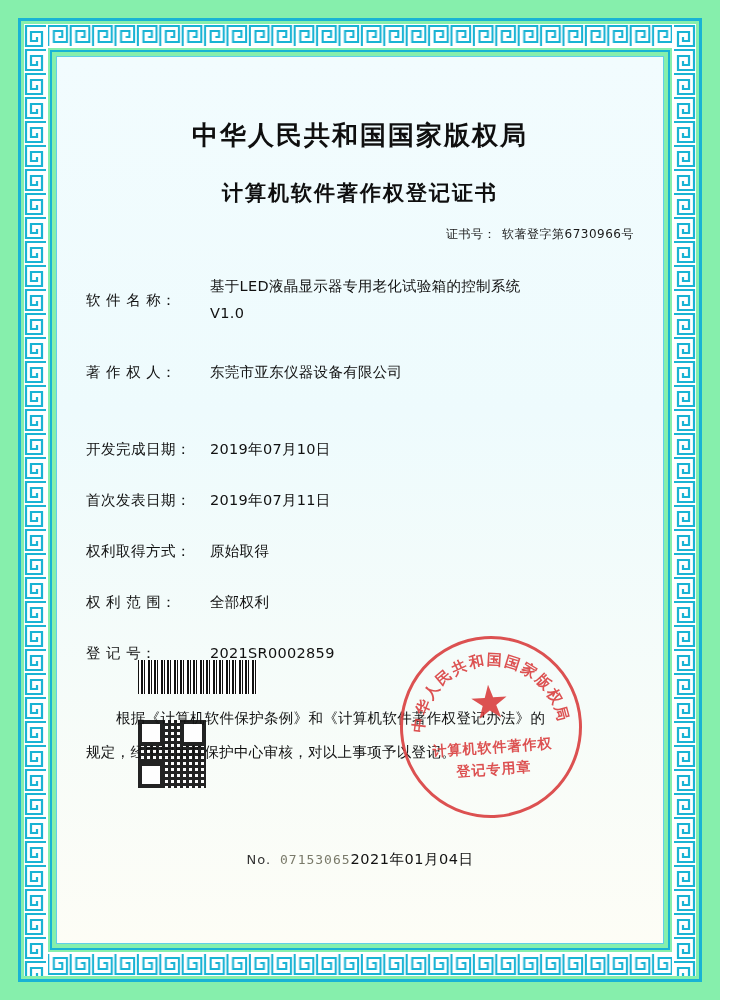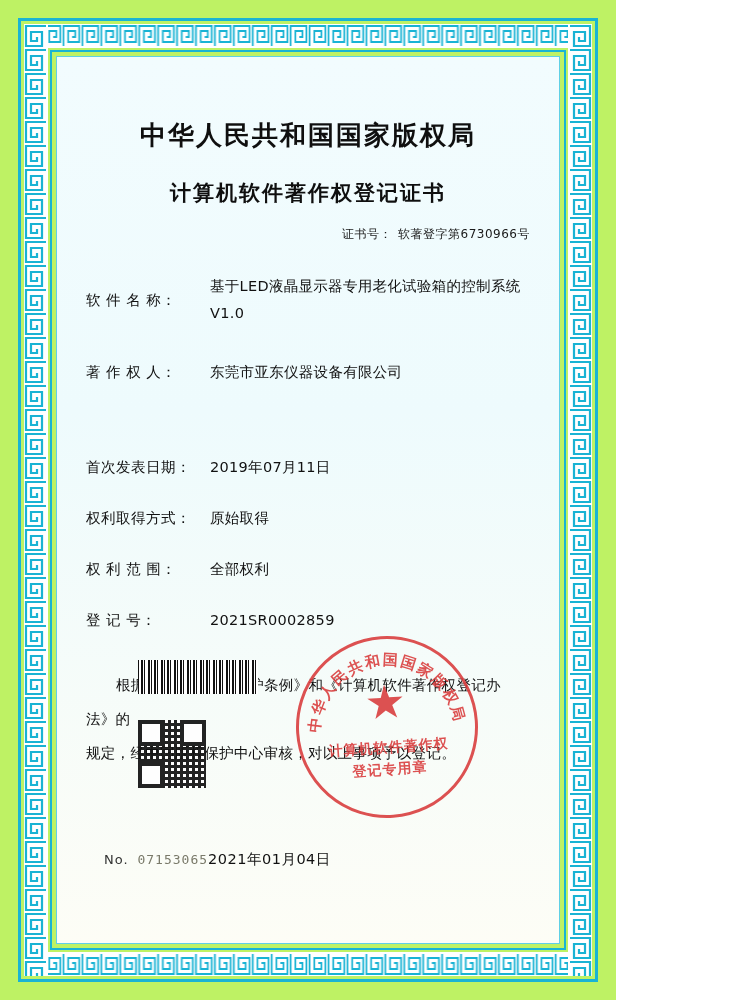--- a/index.html
+++ b/index.html
@@ -9,23 +9,23 @@
   }
   body {
     width: 732px;
     height: 1000px;
     font-family: "Liberation Sans", sans-serif;
     overflow: hidden;
   }
 
   .certificate {
     position: relative;
-    width: 616px;
+    width: 720px;
     height: 1000px;
-    background: #bef264;
+    background: #86efac;
     box-sizing: border-box;
   }
 
   
   .border-outer {
     position: absolute;
     left: 18px;
     top: 18px;
     right: 18px;
     bottom: 18px;
@@ -240,26 +240,26 @@
     font-size: 14px;
     font-weight: bold;
     letter-spacing: 1px;
   }
   .seal-line1 { top: 100px; }
   .seal-line2 { top: 122px; }
 
   
   .footer {
     position: absolute;
-    left: 6px;
+    left: 0;
     right: 0;
     top: 790px;
     padding: 0 38px 0 38px;
     display: flex;
-    justify-content: flex-start;
+    justify-content: center;
     align-items: baseline;
     font-size: 14px;
   }
   .serial {
     font-family: "DejaVu Sans Mono", monospace;
     color: #7a7a6a;
     letter-spacing: 1px;
     font-size: 13px;
   }
   .serial .no-prefix { font-family: "DejaVu Sans", sans-serif; color: #333; }
@@ -337,20 +337,24 @@
       <div class="gap-lg"></div>
 
       <div class="field-row">
         <div class="field-label">著 作 权 人：</div>
         <div class="field-value">东莞市亚东仪器设备有限公司</div>
       </div>
 
       <div class="gap-lg"></div>
       <div class="gap-md"></div>
 
+      <div class="field-row">
+        <div class="field-label">开发完成日期：</div>
+        <div class="field-value">2019年07月10日</div>
+      </div>
 
       <div class="gap-md"></div>
 
       <div class="field-row">
         <div class="field-label">首次发表日期：</div>
         <div class="field-value">2019年07月11日</div>
       </div>
 
       <div class="gap-md"></div>
 

